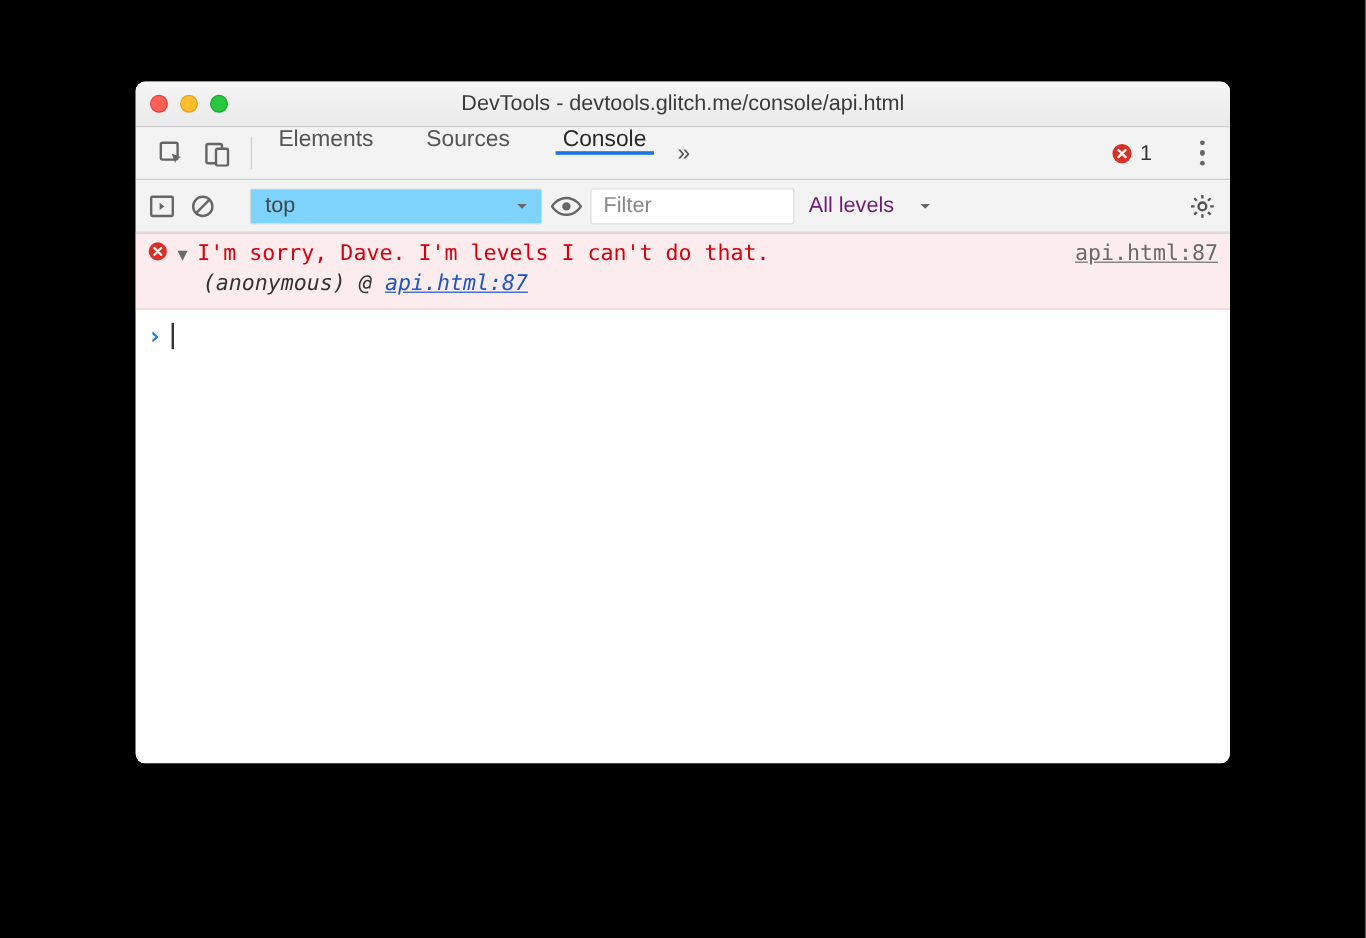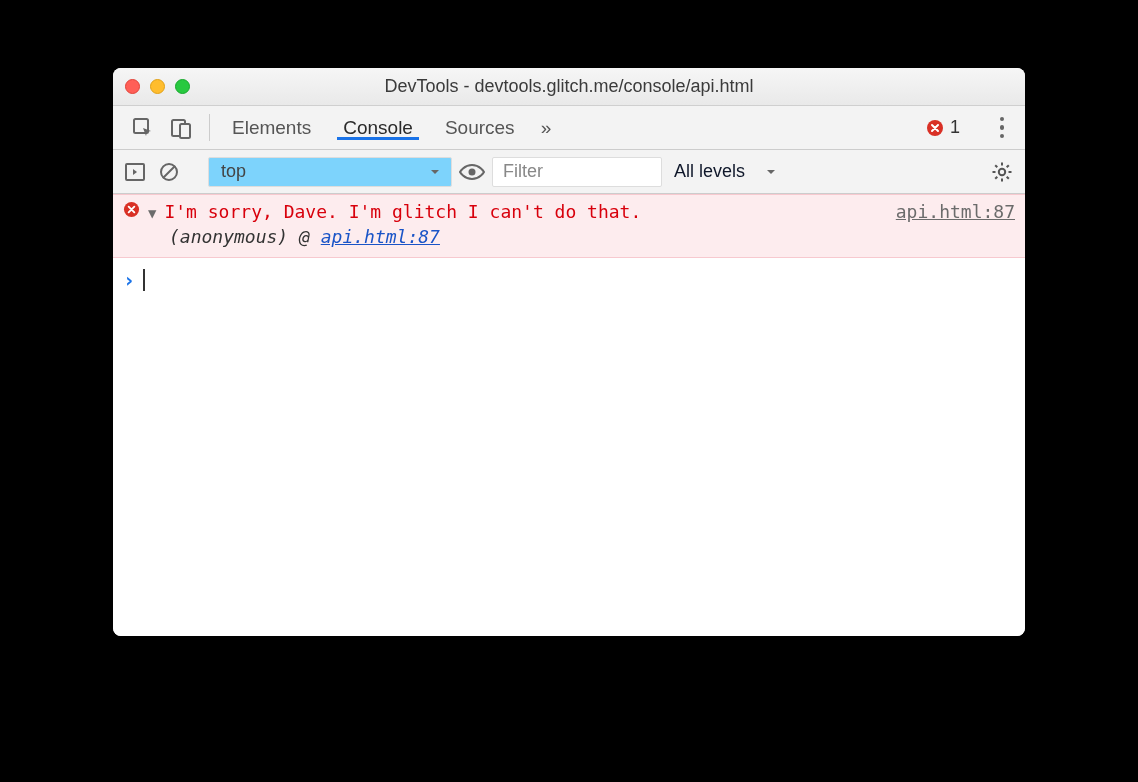--- a/index.html
+++ b/index.html
@@ -48,21 +48,21 @@
     .tabs-row {
       height: 44px;
       background: #f3f3f3;
       border-bottom: 1px solid #ccc;
       display: flex;
       align-items: stretch;
       padding: 0 8px;
     }
     .tabs-left-icons { display:flex; align-items:center; gap:10px; padding:0 8px; }
     .sep { width:1px; background:#ccc; margin:8px 6px; }
-    .tabs { display:flex; align-items:center; }
+    .tabs { display:flex; align-items:flex-start;gap:12px; }
     .tab {
       display:flex; align-items:center; padding:0 16px; font-size:19px;
       color:#555; cursor:pointer; position:relative;
     }
     .tab.active { color:#2a2a2a; }
     .tab.active::after {
       content:""; position:absolute; left:10px; right:10px; bottom:-1px;
       height:3px; background:#1a73e8;
     }
     .tabs-more { display:flex; align-items:center; padding:0 10px; color:#555; font-size:19px; cursor:pointer; }
@@ -83,21 +83,21 @@
       height:30px; width:244px; padding:0 10px 0 12px;
       background:#7dd3fc; border:1px solid #ddd; border-radius:2px;
       font-size:18px; color:#444; cursor:pointer;
     }
     .filter-input {
       height:30px; width:170px; border:1px solid #ddd; border-radius:2px;
       padding:0 10px; font-size:18px; color:#404040; background:#fff;
     }
     .filter-input::placeholder { color:#888; }
     .level-select {
-      display:flex; align-items:center; gap:20px; font-size:18px; color:#0f172a;
+      display:flex; align-items:center; gap:20px; font-size:18px; color:#701a75;
       padding:0 6px; cursor:pointer;
     }
     .gear { margin-left:auto; cursor:pointer; padding:4px; }
     
     .console-body { flex:1; overflow:auto; background:#fff; font-family: Menlo, Consolas, monospace; font-size:18px; }
     .log-error {
       background:#fdecee; border-top:1px solid #f7c9cf; border-bottom:1px solid #f7c9cf;
       padding:6px 10px 10px 10px;
     }
     .log-row1 { display:flex; align-items:flex-start; gap:8px; }
@@ -139,25 +139,25 @@
           <rect x="2" y="3" width="13" height="16" rx="1.5" stroke="#666" stroke-width="2"></rect>
           <rect x="10" y="7" width="10" height="14" rx="1.5" fill="#f3f3f3" stroke="#666" stroke-width="2"></rect>
         </svg>
       </span>
     </div>
     <div class="sep"></div>
     <div class="tabs">
       <div class="tab">
           <span>Elements</span>
         </div>
+      <div class="tab">
+          <span>Sources</span>
+        </div>
       <div class="tab active">
           <span>Console</span>
-        </div>
-      <div class="tab">
-          <span>Sources</span>
         </div>
     </div>
     <div class="tabs-more">
       <span>»</span>
     </div>
 
     <div class="tabs-right">
       <div class="err-pill">
         <span>
           <svg width="18" height="18" viewBox="0 0 18 18">
@@ -233,21 +233,21 @@
   <div class="console-body">
     <div class="log-error">
       <div class="log-row1">
         <span>
           <svg width="17" height="17" viewBox="0 0 18 18">
             <circle cx="9" cy="9" r="8" fill="#d93025"></circle>
             <path d="M6 6 L12 12 M12 6 L6 12" stroke="#fff" stroke-width="2" stroke-linecap="round"></path>
           </svg>
         </span>
         <span class="log-disclosure">▼</span>
-        <span class="log-msg">I'm sorry, Dave. I'm glitch I can't do that.</span>
+        <span class="log-msg">I'm sorry, Dave. I'm levels I can't do that.</span>
         <span class="log-src">api.html:87</span>
       </div>
       <div class="log-stack">
         <span>(anonymous)</span>
         <span>@</span>
         <a>api.html:87</a>
       </div>
     </div>
     <div class="prompt-row">
       <span class="prompt-caret">›</span>

